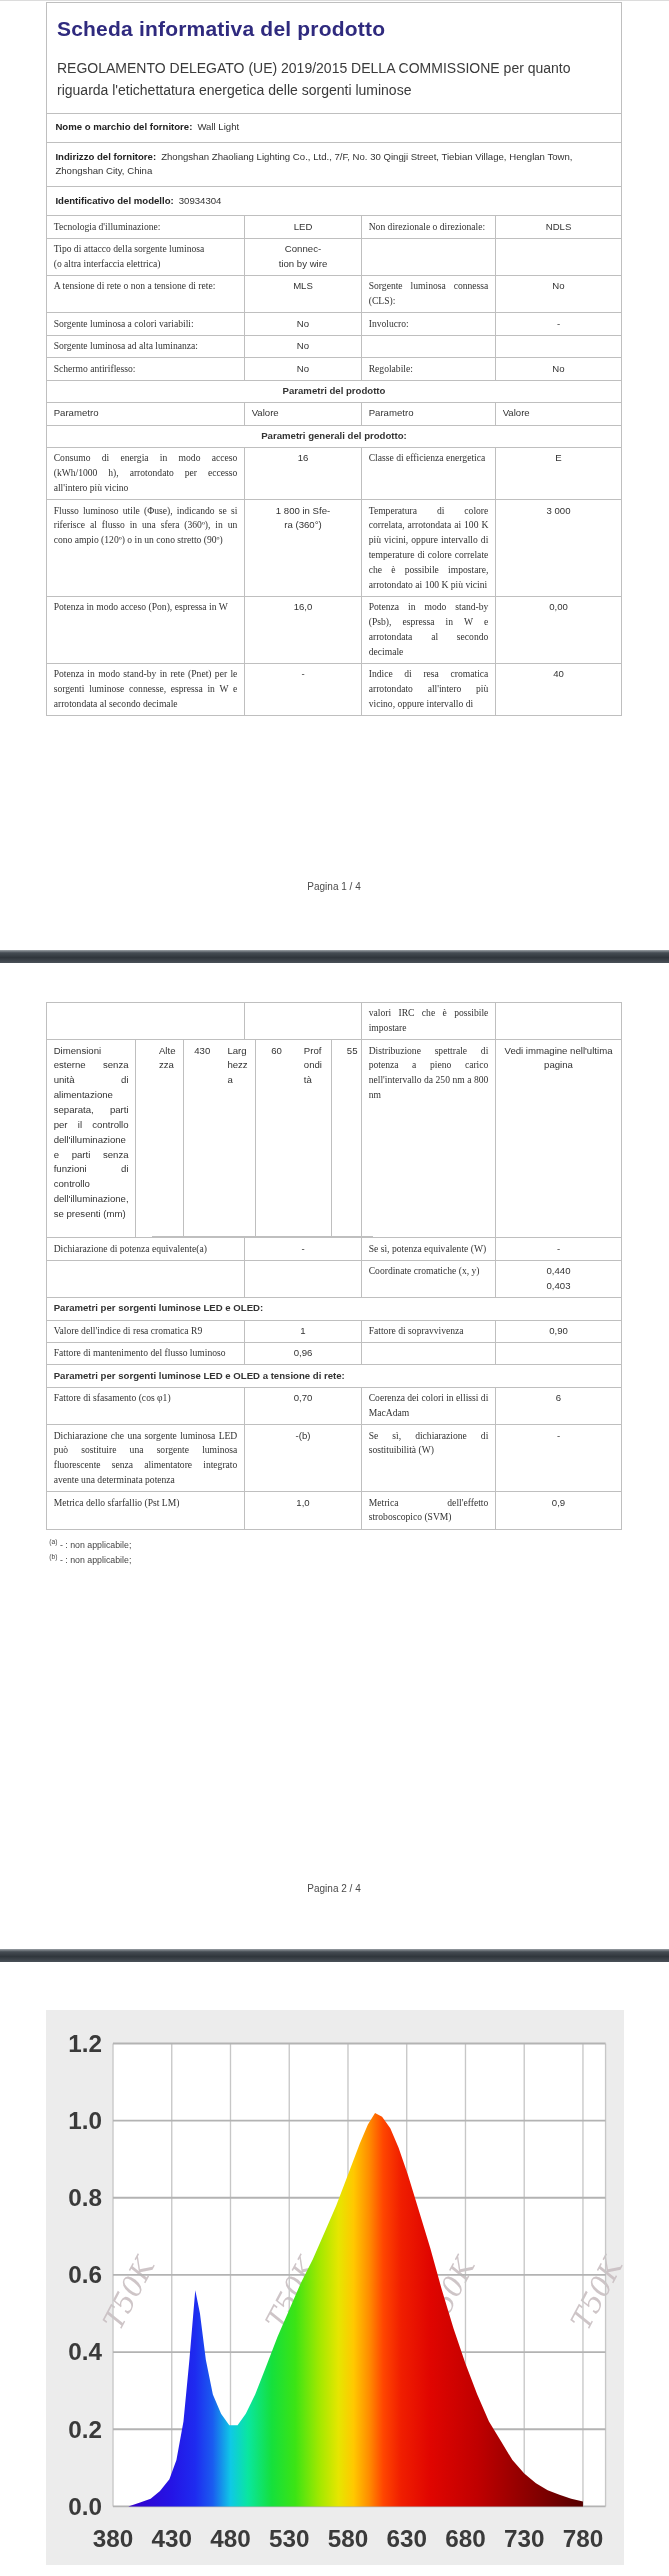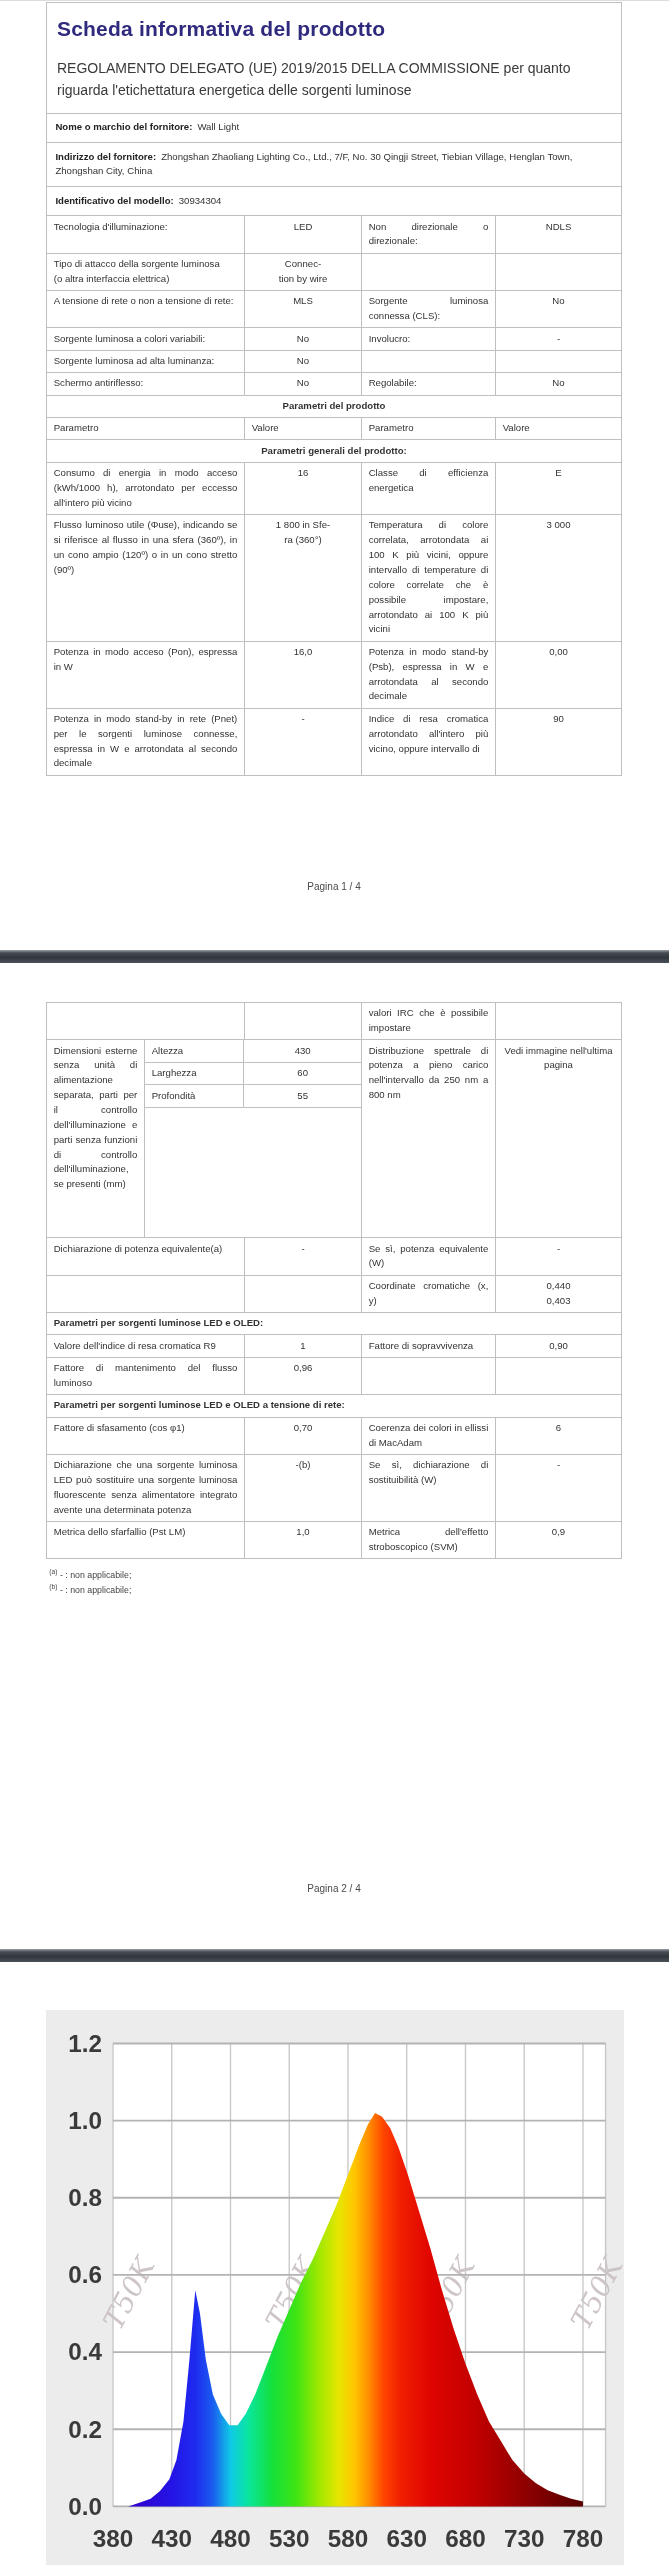--- a/index.html
+++ b/index.html
@@ -7,37 +7,37 @@
   .canvas{position:relative;width:670px;height:2576px;background:#fff;overflow:hidden;}
   .topline{position:absolute;top:0;left:0;width:670px;height:0.8px;background:#dcdcdc;}
 
   .pagewrap{position:absolute;left:46px;width:576px;background:#fff;}
   #page1{top:1.7px;} #page2{top:1002px;}
 
   table.ptable{width:100%;border-collapse:collapse;table-layout:fixed;border-radius:14px;}
   table.ptable td{border:0.8px solid #bfbfbf;padding:3.3px 6.7px;vertical-align:top;
       font-size:9.6px;line-height:1.55;color:#333;word-wrap:break-word;}
   .pre{white-space:pre-line;}
-  .j{text-align:justify;}
+  .j{text-align:justify;font-family:Liberation Serif, serif;}
   .c{text-align:center;}
   .secC{text-align:center;font-weight:bold;color:#222;padding:3.3px;}
   .secL{font-weight:bold;color:#222;}
 
   .titlecell{padding:10px 10px 11px !important;}
   h1{font-size:21px;margin:0 0 11.7px 0;color:#2f2a7e;font-weight:bold;letter-spacing:0.2px;}
   .subtitle{margin:0;font-size:14px;line-height:1.6;color:#3a3a3a;width:93%;}
 
   .kv{padding:6.7px 8.4px !important;}
   .kv b{color:#222;margin-top:16px;}
   .kv .v{margin-left:5px;}
 
   .dimtd{padding:0 !important;}
   .dimwrap{display:flex;align-items:stretch;min-height:197px;}
   .dimlabel{width:98px;border-right:0.8px solid #bfbfbf;padding:3.3px 6.7px;box-sizing:border-box;text-align:justify;}
-  .dimright{flex:1;display:flex;flex-direction:column;}
+  .dimright{flex:1;display:flex;flex-direction:row;margin-left:16px;}
   .dimrow{display:flex;border-bottom:0.8px solid #bfbfbf;}
   .dimrow .dn{width:46%;border-right:0.8px solid #bfbfbf;padding:3.3px 6.7px;box-sizing:border-box;}
   .dimrow .dv{flex:1;text-align:center;padding:3.3px;}
 
   .footnotes{margin-top:8.4px;font-size:8.8px;color:#444;padding-left:3.3px;}
   .footnotes div{margin:3.3px 0;}
   .footnotes sup{font-size:6.7px;}
 
   .pagefoot{position:absolute;left:46px;width:576px;text-align:center;font-size:10px;color:#4a4a4a;}
   #foot1{top:881px;} #foot2{top:1883px;}
@@ -148,21 +148,21 @@
       <tr>
             <td class="j pre">Potenza in modo acceso (Pon), espressa in W</td>
             <td class="c pre">16,0</td>
             <td class="j pre">Potenza in modo stand-by (Psb), espressa in W e arrotondata al secondo decimale</td>
             <td class="c pre">0,00</td>
           </tr>
       <tr>
             <td class="j pre">Potenza in modo stand-by in rete (Pnet) per le sorgenti luminose connesse, espressa in W e arrotondata al secondo decimale</td>
             <td class="c pre">-</td>
             <td class="j pre">Indice di resa cromatica arrotondato all'intero più vicino, oppure intervallo di</td>
-            <td class="c pre">90</td>
+            <td class="c pre">40</td>
           </tr>
     </tbody>
       </table>
   </div>
   <div class="pagefoot" id="foot1">Pagina 1 / 4</div>
 
   <div class="sep" id="sep1"></div>
 
   <div class="pagewrap" id="page2">
     <table class="ptable">

